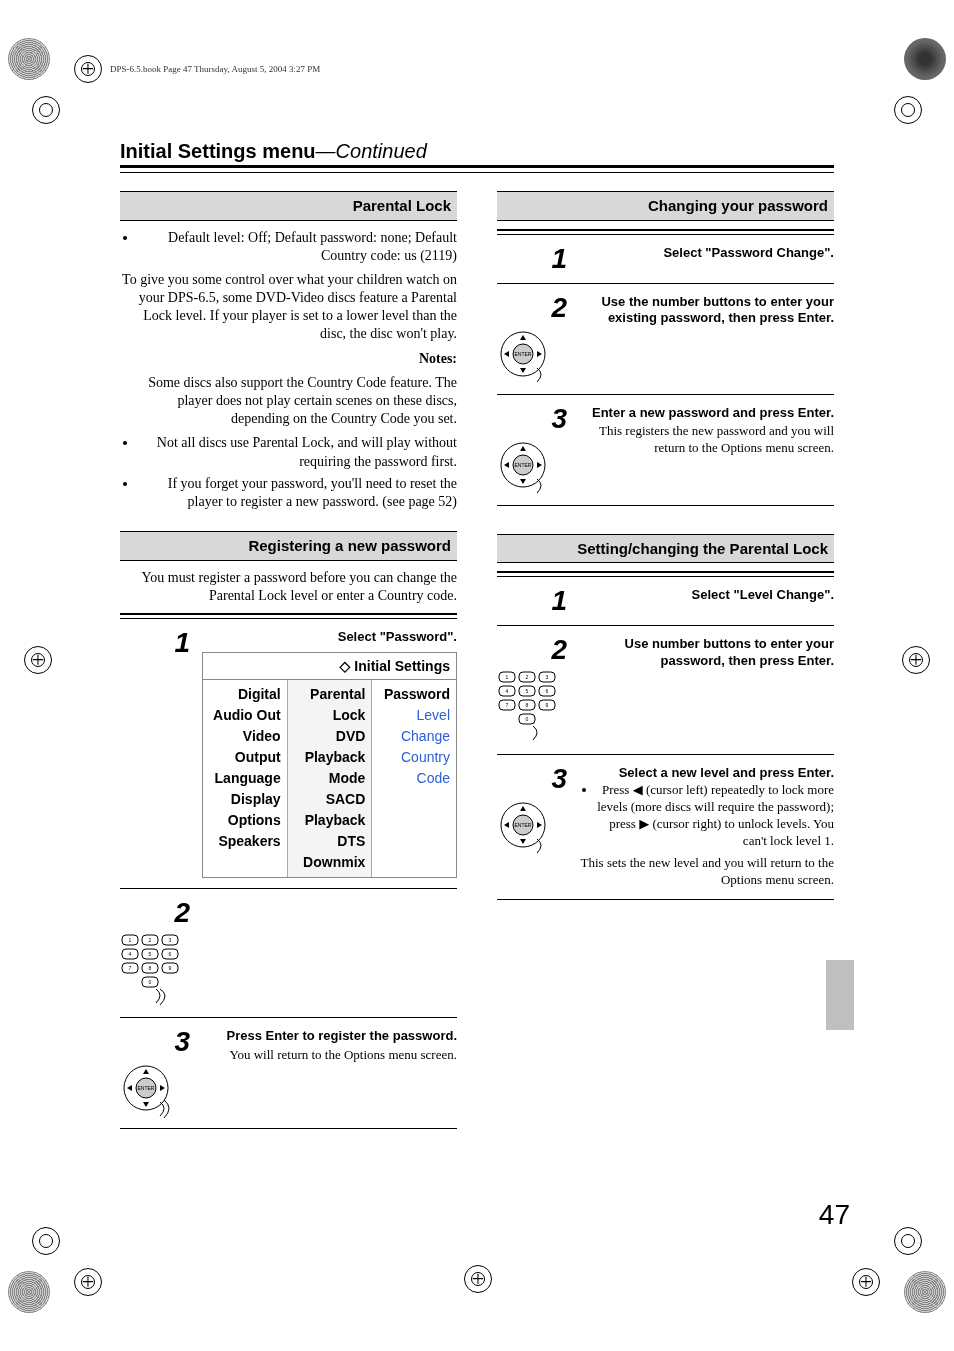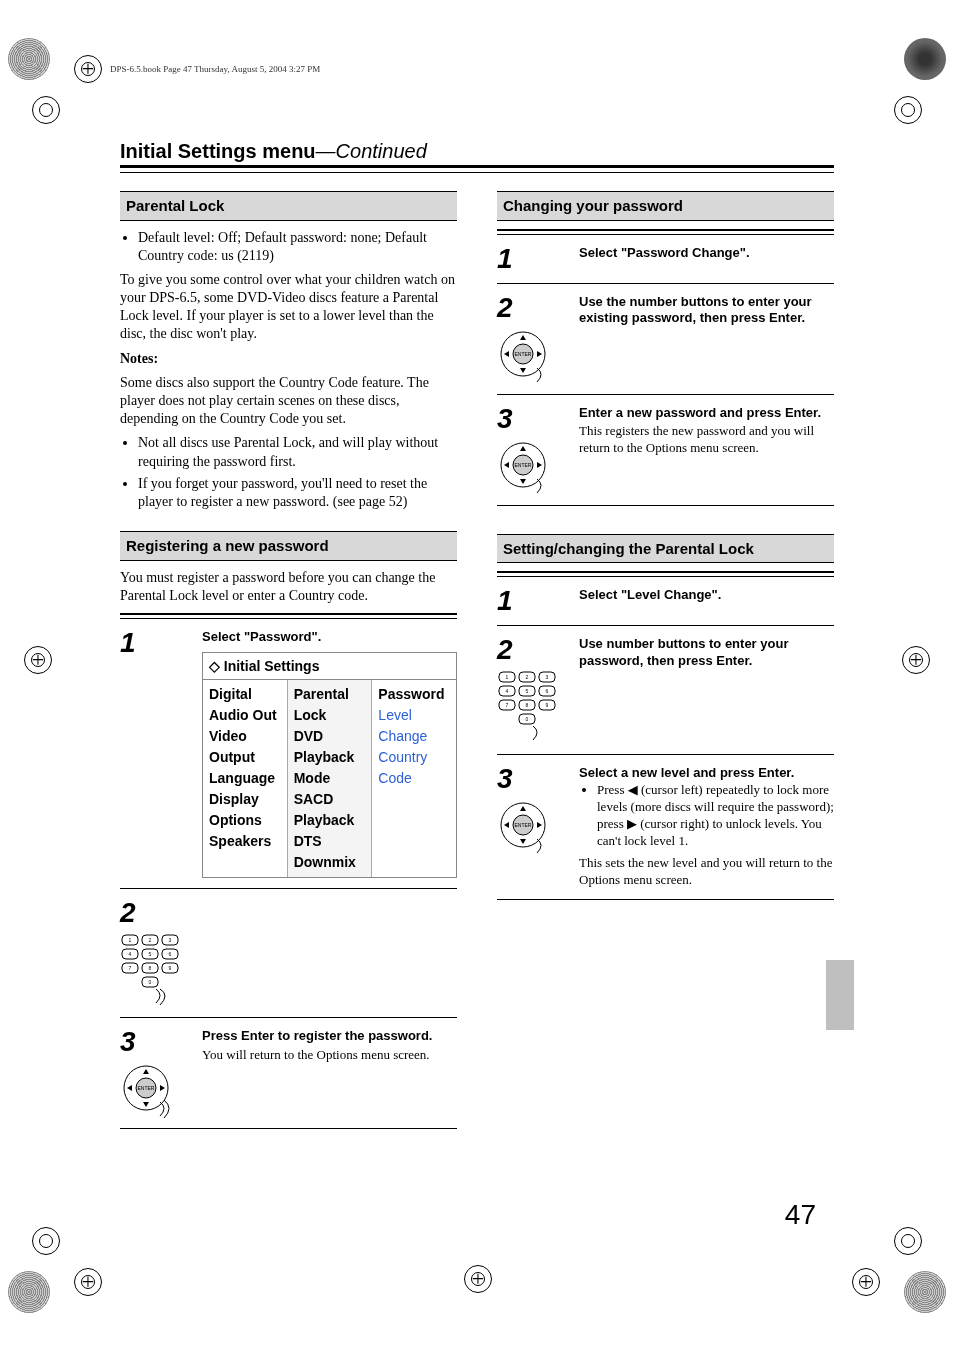--- a/index.html
+++ b/index.html
@@ -71,20 +71,21 @@
     margin-bottom: 18px;
   }
   .columns {
     display: flex;
     gap: 40px;
   }
   .col {
     flex: 1;
     font-size: 14px;
     line-height: 1.3;
+    text-align: right;
   }
   .section-head {
     font-family: Arial, sans-serif;
     font-weight: bold;
     font-size: 15px;
     background: #d8d8d8;
     border-top: 1px solid #000;
     border-bottom: 1px solid #000;
     padding: 4px 6px;
     margin: 0 0 8px 0;
@@ -179,21 +180,21 @@
     width: 33%;
     padding: 4px 6px;
     line-height: 1.5;
   }
   .menu-c3 .hl {
     color: #2d60d6;
   }
   .page-number {
     position: absolute;
     bottom: 120px;
-    right: 138px;
+    right: 104px;
     font-family: Arial, sans-serif;
     font-size: 28px;
   }
   .side-tab {
     position: absolute;
     right: 100px;
     width: 28px;
     height: 70px;
     background: #bfbfbf;
   }

